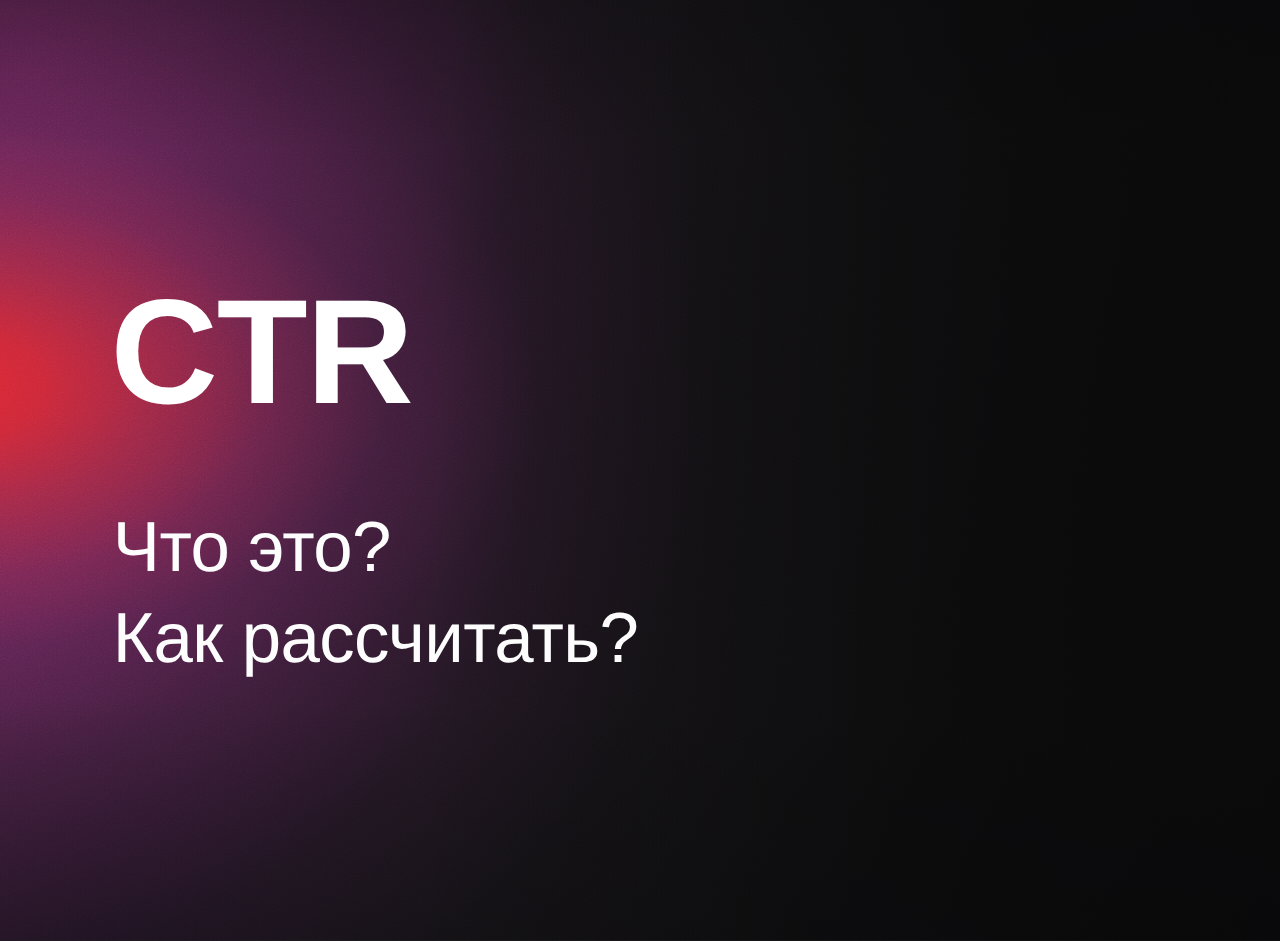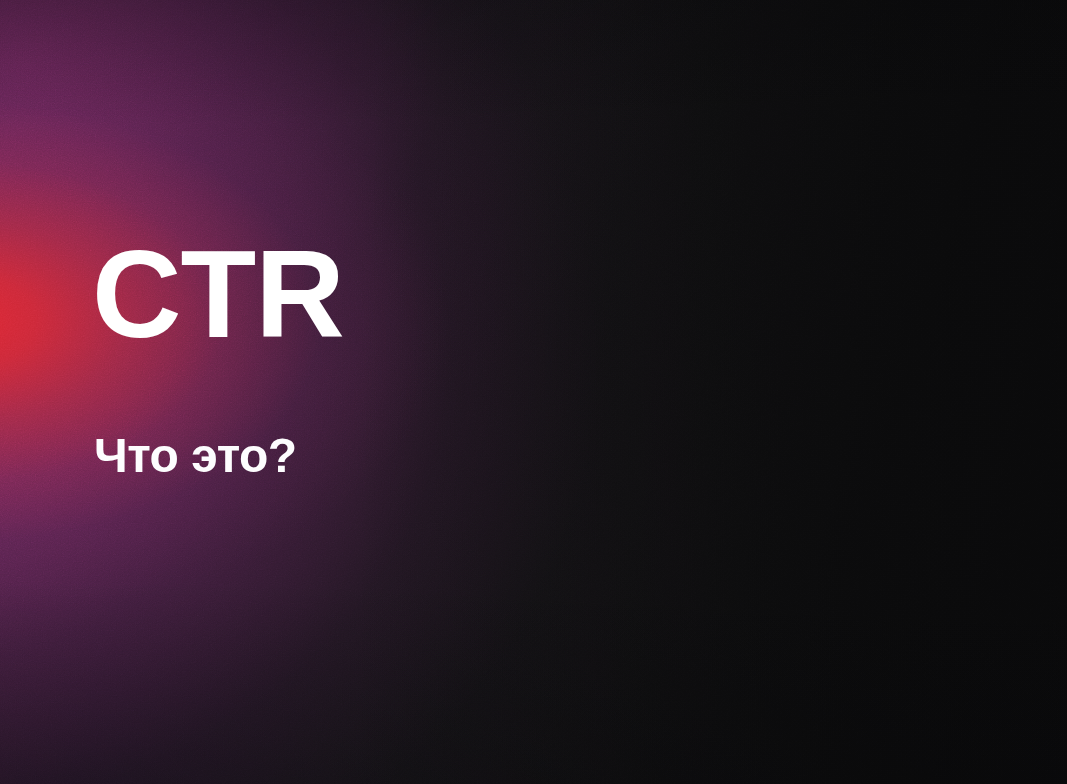--- a/index.html
+++ b/index.html
@@ -133,22 +133,22 @@
     top: 418px;
     left: 2px;
     margin: 0;
     padding: 0;
     list-style: none;
   }
 
   .subhead-line {
     color: #fdfdfe;
     font-family: "Liberation Sans", sans-serif;
-    font-weight: 700;
-    font-size: 48px;
+    font-weight: 400;
+    font-size: 59px;
     line-height: 76px;
     letter-spacing: -0.5px;
     white-space: nowrap;
   }
 </style>
 </head>
 <body>
 
 <div id="poster">
 
@@ -168,16 +168,17 @@
       <rect width="100%" height="100%" filter="url(#grain)"></rect>
     </svg>
   </div>
 
   <div class="content">
 
     <h1 class="headline">CTR</h1>
 
     <ul class="subhead">
       <li class="subhead-line">Что это?</li>
+      <li class="subhead-line">Как рассчитать?</li>
     </ul>
 
   </div>
 </div>
 
 </body></html>

